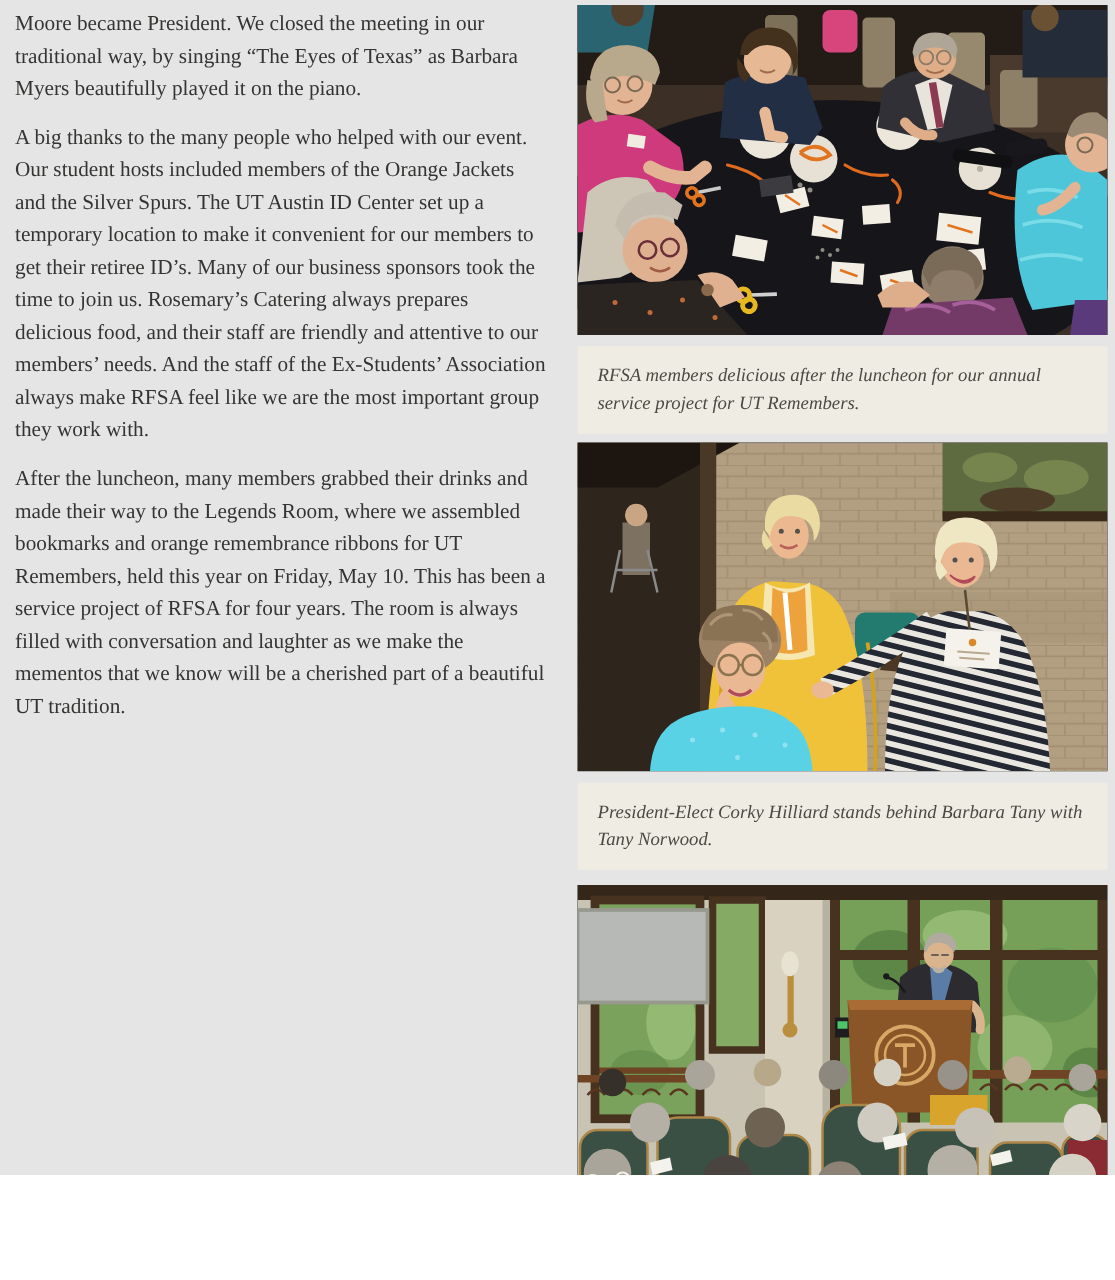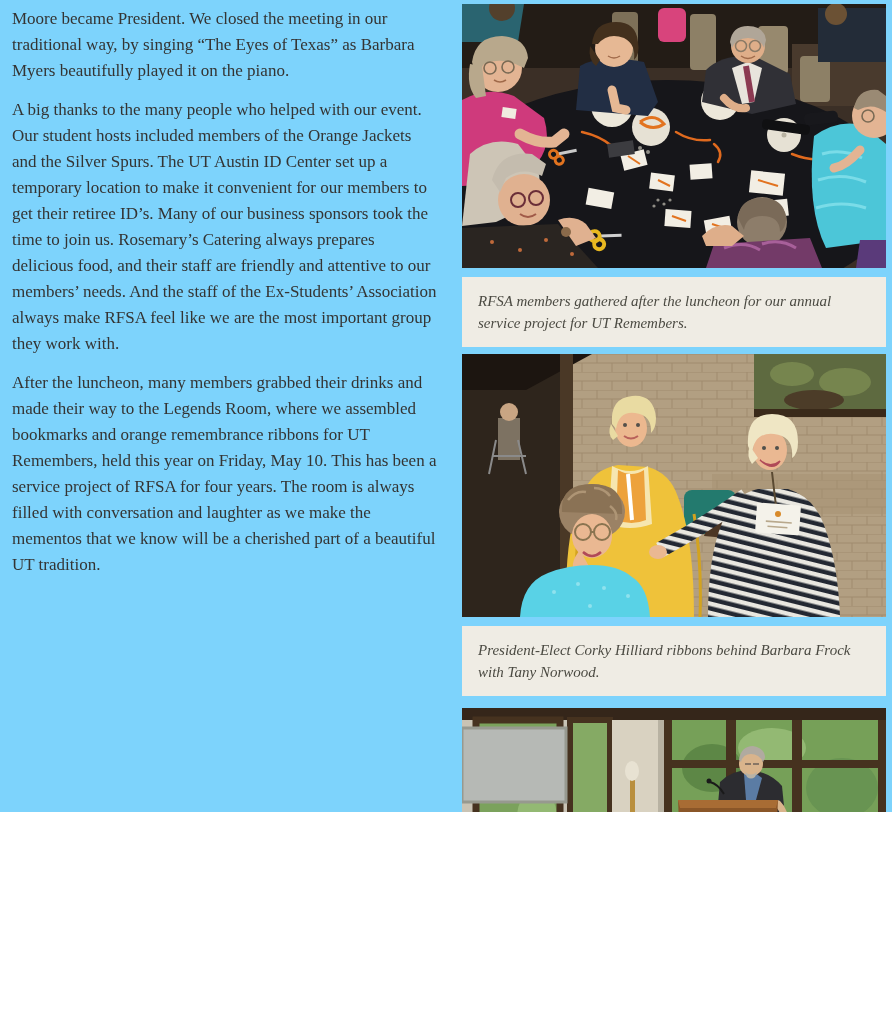--- a/index.html
+++ b/index.html
@@ -1,18 +1,18 @@
 <!DOCTYPE html>
 <html><head>
 <meta charset="utf-8">
 <style>
   * { margin:0; padding:0; box-sizing:border-box; }
   html,body { background:#ffffff; }
   body { font-family:"Liberation Serif", serif; }
-  .page { position:relative; width:892px; height:812px; background:#7dd3fc; overflow:hidden; }
+  .page { position:relative; width:892px; height:940px; background:#e5e5e5; overflow:hidden; }
 
   .article { position:absolute; left:12px; top:6px; width:428px; color:#343433;
              font-size:17px; line-height:26px; }
   .article p { margin-bottom:13px; }
 
   .figures { position:absolute; left:462px; top:4px; width:424px; }
   .fig { position:absolute; left:0; width:424px; }
   .fig1 { top:0; }
   .fig2 { top:350px; }
   .fig3 { top:704px; }
@@ -148,21 +148,21 @@
           <path d="M96,216 q16,-6 28,4 l10,14 -20,8 z" fill="#e0b190"></path>
           <circle cx="104" cy="228" r="5" fill="#8a6a4a"></circle>
           <circle cx="300" cy="218" r="25" fill="#8d7d6a"></circle>
           <path d="M276,214 q2,-20 24,-20 q22,0 24,20 q0,10 -6,14 q0,-16 -18,-16 q-16,0 -18,14 z" fill="#7a6a58"></path>
           <path d="M252,240 l96,-6 12,30 h-116 z" fill="#733a68"></path>
           <path d="M262,244 q20,-8 36,2 M300,240 q18,-6 34,4" stroke="#a8609a" stroke-width="3" fill="none"></path>
           <path d="M240,232 q14,-14 30,-10 l12,10 -12,10 -26,0 z" fill="#deae8a"></path>
           <path d="M398,236 h26 v28 h-30 z" fill="#5a3a7a"></path>
         </svg>
       </div>
-      <figcaption class="caption">RFSA members gathered after the luncheon for our annual service project for UT Remembers.</figcaption>
+      <figcaption class="caption">RFSA members delicious after the luncheon for our annual service project for UT Remembers.</figcaption>
     </figure>
 
     <figure class="fig fig2">
       <div class="photo">
         <svg width="424" height="263" viewBox="0 0 424 263" xmlns="http://www.w3.org/2000/svg">
           <defs>
             <pattern id="bricks" width="30" height="18" patternUnits="userSpaceOnUse">
               <rect width="30" height="18" fill="#b29f82"></rect>
               <path d="M0,0 H30 M0,9 H30 M15,0 V9 M0,9 V18 M30,9 V18" stroke="#a08c6e" stroke-width="1" fill="none"></path>
             </pattern>
@@ -224,21 +224,21 @@
           <circle cx="316" cy="160" r="3" fill="#d88a2a"></circle>
           <path d="M304,168 h26 M306,173 h20" stroke="#b8a88c" stroke-width="1.6" transform="rotate(4 316 165)"></path>
           <ellipse cx="308" cy="96" rx="17" ry="20" fill="#eab892"></ellipse>
           <path d="M286,92 q-2,-32 24,-32 q26,0 26,28 q0,12 -6,16 q2,-22 -18,-24 q-20,-2 -22,20 z" fill="#efe6c4"></path>
           <path d="M288,92 q-4,10 2,18 l6,-6 z" fill="#efe6c4"></path>
           <circle cx="302" cy="94" r="2" fill="#50504c"></circle>
             <circle cx="315" cy="94" r="2" fill="#50504c"></circle>
           <path d="M298,106 q10,9 20,1 q-7,11 -20,-1" fill="#ffffff" stroke="#b04a58" stroke-width="1.5"></path>
         </svg>
       </div>
-      <figcaption class="caption">President-Elect Corky Hilliard ribbons behind Barbara Frock with Tany Norwood.</figcaption>
+      <figcaption class="caption">President-Elect Corky Hilliard stands behind Barbara Tany with Tany Norwood.</figcaption>
     </figure>
 
     <figure class="fig fig3">
       <div class="photo">
         <svg width="424" height="259" viewBox="0 0 424 259" xmlns="http://www.w3.org/2000/svg">
           <rect width="424" height="259" fill="#c9c3b4"></rect>
           <rect width="424" height="12" fill="#35261a"></rect>
           <rect x="14" y="12" width="84" height="175" fill="#7ba25c"></rect>
           <ellipse cx="40" cy="60" rx="22" ry="26" fill="#5d8746"></ellipse>
           <ellipse cx="75" cy="110" rx="20" ry="30" fill="#93b973"></ellipse>

